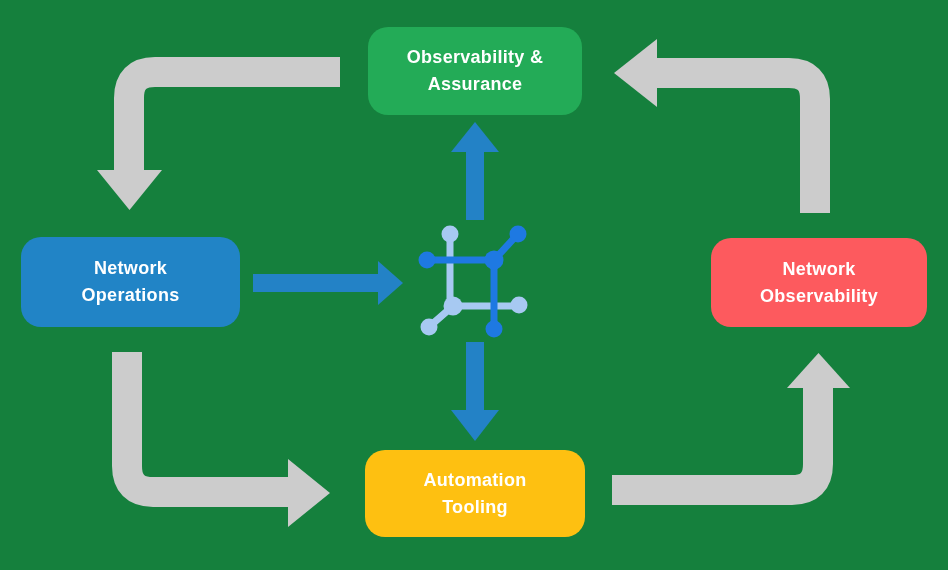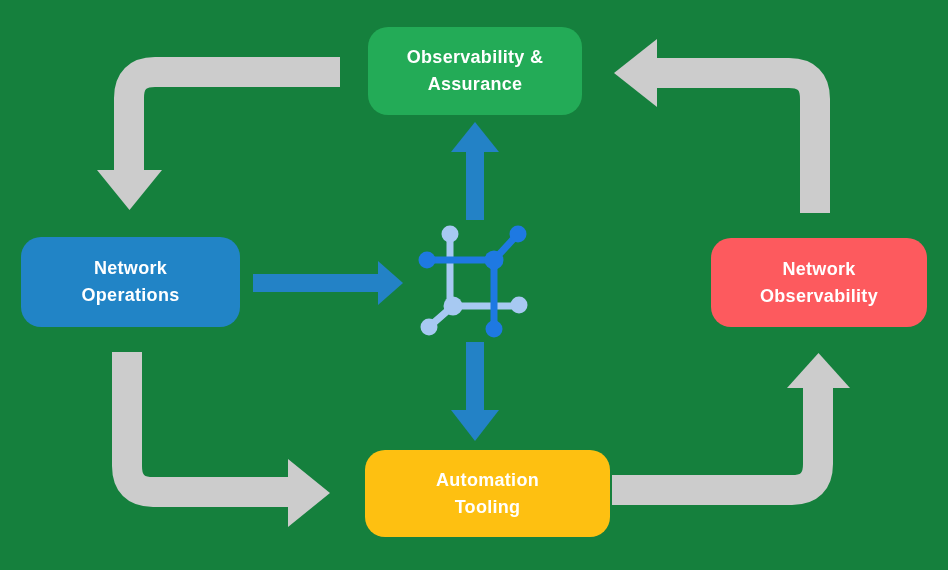--- a/index.html
+++ b/index.html
@@ -30,21 +30,21 @@
     color: #ffffff;
     font-size: 18px;
     font-weight: 600;
     letter-spacing: 0.3px;
     line-height: 27px;
     text-align: center;
   }
   #box-observability { left: 368px; top: 27px;  width: 214px; height: 88px; }
   #box-operations    { left: 21px;  top: 237px; width: 219px; height: 90px; }
   #box-infrastructure{ left: 711px; top: 238px; width: 216px; height: 89px; }
-  #box-automation    { left: 365px; top: 450px; width: 245px; height: 87px; }
+  #box-automation    { left: 365px; top: 450px; width: 220px; height: 87px; }
 </style>
 </head>
 <body>
 
 <div id="stage" style="background: #15803d;">
 
   <svg id="arrow-layer" viewBox="0 0 948 570" xmlns="http://www.w3.org/2000/svg">
 
     <g fill="none" stroke-width="30" stroke="#cccccc">
       <path d="M 340,72 L 155,72 Q 129,72 129,98 L 129,172"></path>

